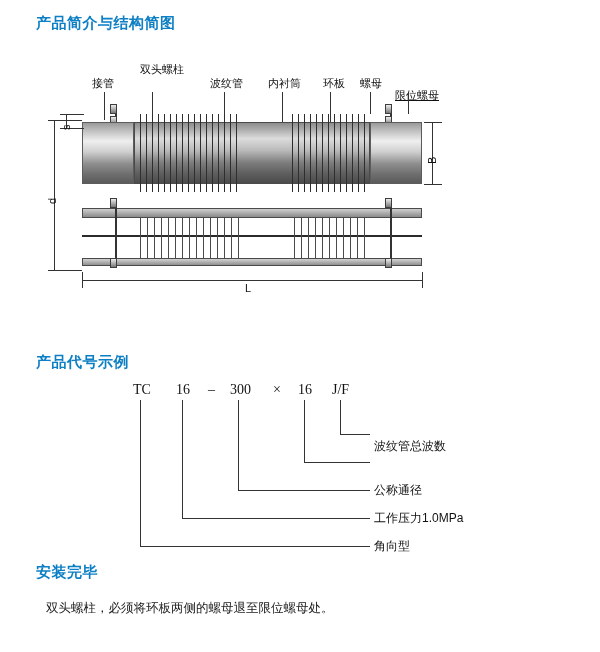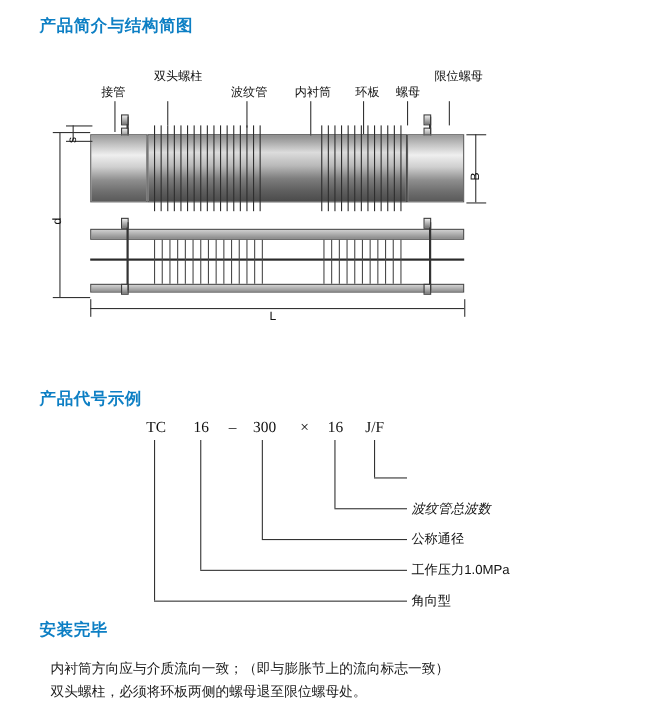--- a/index.html
+++ b/index.html
@@ -214,21 +214,21 @@
 <div class="section-title" id="title-3">安装完毕</div>
 
 <div id="figure1">
 
   <div class="fig-label" style="left:52px;  top:14px;">接管</div>
   <div class="fig-label" style="left:100px; top:0;">双头螺柱</div>
   <div class="fig-label" style="left:170px; top:14px;">波纹管</div>
   <div class="fig-label" style="left:228px; top:14px;">内衬筒</div>
   <div class="fig-label" style="left:283px; top:14px;">环板</div>
   <div class="fig-label" style="left:320px; top:14px;">螺母</div>
-  <div class="fig-label" style="left:355px; top:0;">限位螺母</div>
+  <div class="fig-label" style="left:355px; top:26px;text-decoration:underline;">限位螺母</div>
 
   <div class="leader" style="left:64px;  top:30px; height:28px;"></div>
   <div class="leader" style="left:112px; top:30px; height:22px;"></div>
   <div class="leader" style="left:184px; top:30px; height:24px;"></div>
   <div class="leader" style="left:242px; top:30px; height:33px;"></div>
   <div class="leader" style="left:290px; top:30px; height:30px;"></div>
   <div class="leader" style="left:330px; top:30px; height:22px;"></div>
   <div class="leader" style="left:368px; top:30px; height:22px;"></div>
 
   <div class="hline" style="left:205px; top:96px; width:37px;"></div>
@@ -355,22 +355,21 @@
 
   <div class="code-vline" style="left:198px; top:22px; height:90px;"></div>
   <div class="code-hline" style="left:198px; top:112px; width:132px;"></div>
 
   <div class="code-vline" style="left:142px; top:22px; height:118px;"></div>
   <div class="code-hline" style="left:142px; top:140px; width:188px;"></div>
 
   <div class="code-vline" style="left:100px; top:22px; height:146px;"></div>
   <div class="code-hline" style="left:100px; top:168px; width:230px;"></div>
 
-  <div class="code-desc" style="left:334px; top:76px;font-style:italic;">波纹管总波数</div>
+  <div class="code-desc" style="left:334px; top:60px;">波纹管总波数</div>
   <div class="code-desc" style="left:334px; top:104px;">公称通径</div>
   <div class="code-desc" style="left:334px; top:132px;">工作压力1.0MPa</div>
   <div class="code-desc" style="left:334px; top:160px;">角向型</div>
 </div>
 
 <div id="install-notes">
-  <p>内衬筒方向应与介质流向一致；（即与膨胀节上的流向标志一致）</p>
   <p>双头螺柱，必须将环板两侧的螺母退至限位螺母处。</p>
 </div>
 
 </body></html>

